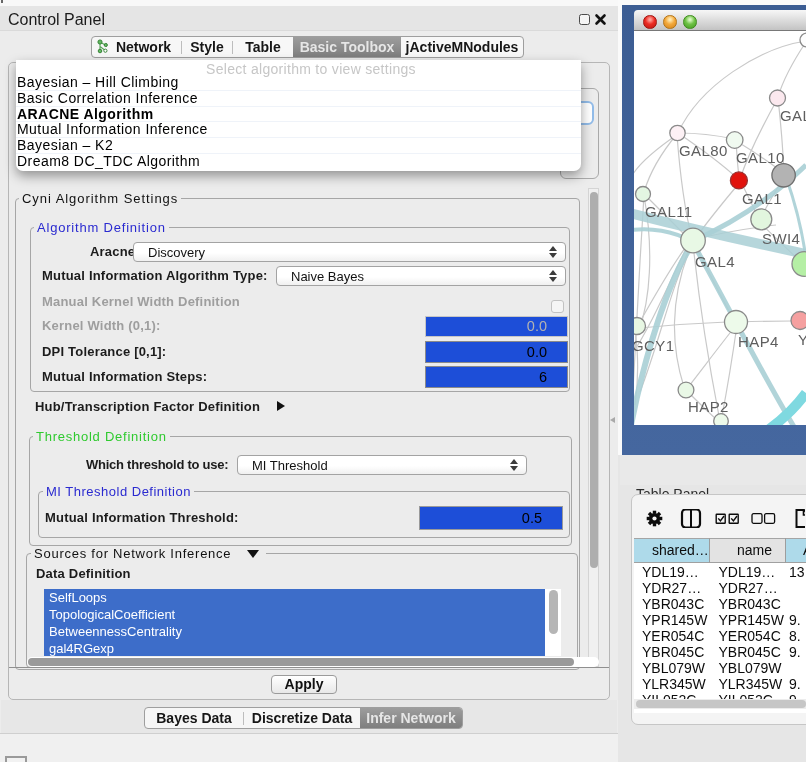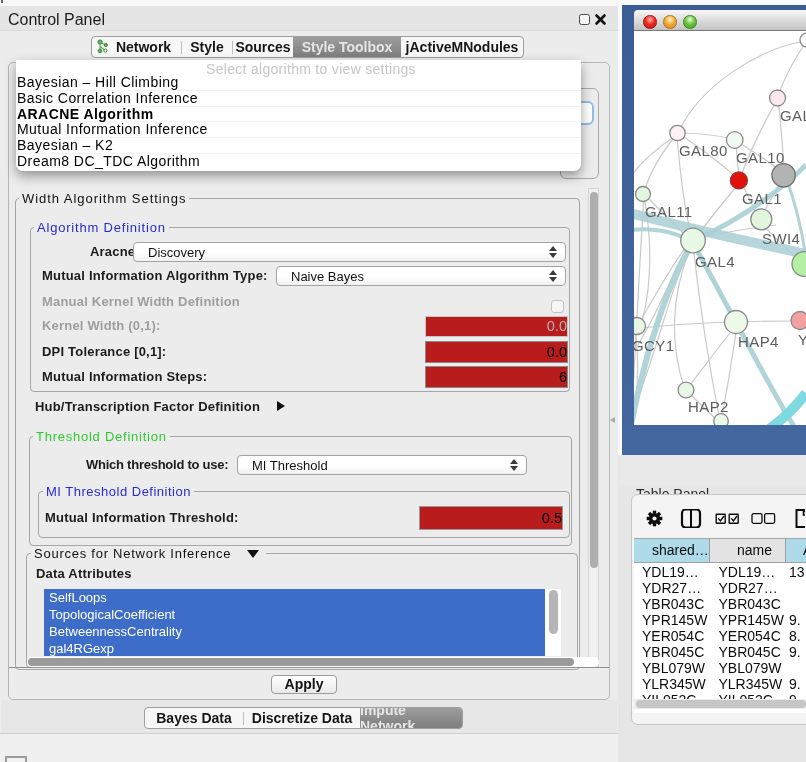--- a/index.html
+++ b/index.html
@@ -6,21 +6,21 @@
 #app{position:relative;width:806px;height:762px;overflow:hidden;background:#efefef;
   font-family:"Liberation Sans",sans-serif;}
 .abs{position:absolute;}
 .lbl{position:absolute;font-size:13px;font-weight:bold;color:#1c1c1c;white-space:nowrap;line-height:16px;letter-spacing:0.2px;}
 .lbl.dis{color:#9e9e9e;}
 .combo{position:absolute;background:linear-gradient(#ffffff 55%,#f0f0f0);border:1px solid #a3a3a3;border-radius:4px;box-sizing:border-box;}
 .combo .ct{position:absolute;left:14px;top:50%;transform:translateY(-50%);font-size:13px;color:#111;white-space:nowrap;}
 .spin{position:absolute;right:8px;top:50%;width:8px;height:12px;transform:translateY(-50%);}
 .spin:before{content:"";position:absolute;left:0;top:0;border-left:4px solid transparent;border-right:4px solid transparent;border-bottom:5px solid #3c3c3c;}
 .spin:after{content:"";position:absolute;left:0;bottom:0;border-left:4px solid transparent;border-right:4px solid transparent;border-top:5px solid #3c3c3c;}
-.fld{position:absolute;background:#b91c1c;box-sizing:border-box;font-size:14.5px;text-align:right;padding-right:0;}
+.fld{position:absolute;background:#1d4ed8;box-sizing:border-box;font-size:14.5px;text-align:right;padding-right:20px;}
 .gbox{position:absolute;border:1px solid #a6a6a6;border-radius:4px;box-sizing:border-box;}
 .gtitle{position:absolute;font-size:13px;background:#ececec;padding:0 3px;white-space:nowrap;line-height:14px;}
 .item{position:absolute;left:17px;font-size:14px;color:#000;white-space:nowrap;line-height:16px;letter-spacing:0.45px;}
 .seg{height:100%;display:flex;align-items:center;justify-content:center;font-size:14px;font-weight:600;color:#161616;box-sizing:border-box;}
 .segdark{background:linear-gradient(#9d9d9d,#7e7e7e);color:#e6e6e6;}
 .vdiv{width:1px;height:13px;align-self:center;background:#bdbdbd;}
 .litem{position:absolute;left:49px;font-size:13px;color:#fff;white-space:nowrap;line-height:16px;}
 .trow{position:absolute;font-size:14px;color:#0c0c0c;white-space:nowrap;}
 </style>
 </head>
@@ -40,21 +40,21 @@
         <line x1="10.5" y1="2.5" x2="2.5" y2="10.5"></line>
  </g>
 </svg>
 
 <div class="abs" style="left:8px;top:62px;width:602px;height:638px;border:1px solid #b6b6b6;border-radius:5px;background:#ececec;box-sizing:border-box;"></div>
 
 <div class="abs" style="left:588px;top:188px;width:11px;height:479px;background:#f0f0f0;border:1px solid #d4d4d4;box-sizing:border-box;"></div>
 <div class="abs" style="left:589.5px;top:192px;width:8px;height:376px;background:#aeaeae;border-radius:4px;"></div>
 
 <div class="gbox" style="left:15px;top:198px;width:565px;height:472px;"></div>
-<div class="gtitle" style="left:19px;top:192px;color:#111;letter-spacing:0.95px;">Width Algorithm Settings</div>
+<div class="gtitle" style="left:19px;top:192px;color:#111;letter-spacing:0.95px;">Cyni Algorithm Settings</div>
 
 <div class="gbox" style="left:30px;top:227px;width:540px;height:165px;"></div>
 <div class="gtitle" style="left:34px;top:221px;color:#2a2ad0;letter-spacing:0.8px;">Algorithm Definition</div>
 
 <div class="lbl" style="left:42px;top:244px;margin-left:48px;">Aracne Mode:</div>
 <div class="combo" style="left:133px;top:242px;width:433px;height:20px;">
       <span class="ct">Discovery</span>
       <span class="spin"></span>
     </div>
 <div class="lbl" style="left:42px;top:268px;">Mutual Information Algorithm Type:</div>
@@ -91,21 +91,21 @@
 <div class="gtitle" style="left:43px;top:485px;color:#2a2ad0;letter-spacing:0.5px;">MI Threshold Definition</div>
 
 <div class="lbl" style="left:45px;top:510px;">Mutual Information Threshold:</div>
 <div class="fld" style="left:419px;top:506px;width:144px;height:24px;border:1px solid #9a9a9a;color:#000;line-height:22px;">0.5</div>
 
 <div class="gbox" style="left:26px;top:553px;width:552px;height:115px;"></div>
 <div class="gtitle" style="left:31px;top:547px;color:#111;letter-spacing:0.75px;">Sources for Network Inference</div>
 <div class="abs" style="left:230px;top:546px;width:36px;height:14px;background:#ececec;"></div>
 <div class="abs" style="left:247px;top:550px;width:0;height:0;border-left:6.5px solid transparent;border-right:6.5px solid transparent;border-top:8px solid #111;"></div>
 
-<div class="lbl" style="left:36px;top:566px;">Data Attributes</div>
+<div class="lbl" style="left:36px;top:566px;">Data Definition</div>
 
 <div class="abs" style="left:44px;top:589px;width:501px;height:67px;background:#3d6dc9;"></div>
 <div class="litem" style="top:590px;">SelfLoops</div>
 <div class="litem" style="top:607px;">TopologicalCoefficient</div>
 <div class="litem" style="top:624px;">BetweennessCentrality</div>
 <div class="litem" style="top:641px;">gal4RGexp</div>
 
 <div class="abs" style="left:545px;top:589px;width:16px;height:67px;background:#ffffff;"></div>
 <div class="abs" style="left:549px;top:590px;width:9px;height:44px;background:#b5b5b5;border-radius:4.5px;"></div>
 
@@ -115,39 +115,39 @@
 <div class="abs" style="left:9px;top:667px;width:600px;height:1px;background:#8f8f8f;"></div>
 
 <div class="abs" style="left:271px;top:675px;width:66px;height:19px;background:linear-gradient(#ffffff,#e8e8e8);border:1px solid #9b9b9b;border-radius:4px;box-sizing:border-box;text-align:center;font-size:14px;font-weight:600;line-height:17px;color:#111;">Apply</div>
 
 <div class="abs" style="left:1px;top:700px;width:616px;height:33px;background:#e7e7e7;"></div>
 
 <div class="abs" style="left:144px;top:707px;width:319px;height:22px;background:#f6f6f6;border:1px solid #9e9e9e;border-radius:4px;box-sizing:border-box;display:flex;overflow:hidden;">
   <div class="seg" style="width:98px;">Bayes Data</div>
       <div class="vdiv"></div>
   <div class="seg" style="width:116px;">Discretize Data</div>
-  <div class="seg segdark" style="flex:1;">Impute Network</div>
+  <div class="seg segdark" style="flex:1;">Infer Network</div>
 </div>
 
 <div class="abs" style="left:0;top:733px;width:618px;height:1px;background:#cfcfcf;"></div>
 <div class="abs" style="left:0;top:734px;width:618px;height:28px;background:#f0f0f0;"></div>
 <div class="abs" style="left:5px;top:756px;width:18px;height:10px;border:2px solid #9a9a9a;background:#f2f2f2;"></div>
 
 <div class="abs" style="left:560px;top:88px;width:37px;height:89px;border:1px solid #a9a9a9;border-radius:6px;"></div>
 <div class="abs" style="left:558px;top:101px;width:36px;height:24px;border:2.5px solid #92bce9;border-radius:6px;background:#fff;box-sizing:border-box;"></div>
 
 <div class="abs" style="left:610px;top:417px;width:0;height:0;border-top:3.5px solid transparent;border-bottom:3.5px solid transparent;border-right:5px solid #a9a9a9;"></div>
 
 <div class="abs" style="left:91px;top:36px;width:433px;height:22px;background:#f7f7f7;border:1px solid #9e9e9e;border-radius:4px;box-sizing:border-box;display:flex;overflow:hidden;">
   <div class="seg" style="width:89px;padding-left:14px;">Network</div>
       <div class="vdiv"></div>
   <div class="seg" style="width:50px;">Style</div>
       <div class="vdiv"></div>
-  <div class="seg" style="width:60px;">Sources</div>
-  <div class="seg segdark" style="width:108px;">Style Toolbox</div>
+  <div class="seg" style="width:60px;">Table</div>
+  <div class="seg segdark" style="width:108px;">Basic Toolbox</div>
   <div class="seg" style="flex:1;">jActiveMNodules</div>
 </div>
 
 <svg class="abs" style="left:96px;top:39px;" width="13" height="15" viewBox="0 0 13 15">
   <g stroke="#57a557" stroke-width="1.1" fill="none">
         <path d="M4 3.2 L4 11.8 M4 3.2 L9.6 6 M4 7.5 L9.3 11.5"></path>
       </g>
   <circle cx="4" cy="3" r="2.1" fill="#63b963" stroke="#2e7d2e" stroke-width="0.9"></circle>
   <circle cx="9.8" cy="6" r="1.6" fill="#63b963" stroke="#2e7d2e" stroke-width="0.9"></circle>
   <circle cx="4" cy="12" r="1.8" fill="#63b963" stroke="#2e7d2e" stroke-width="0.9"></circle>

